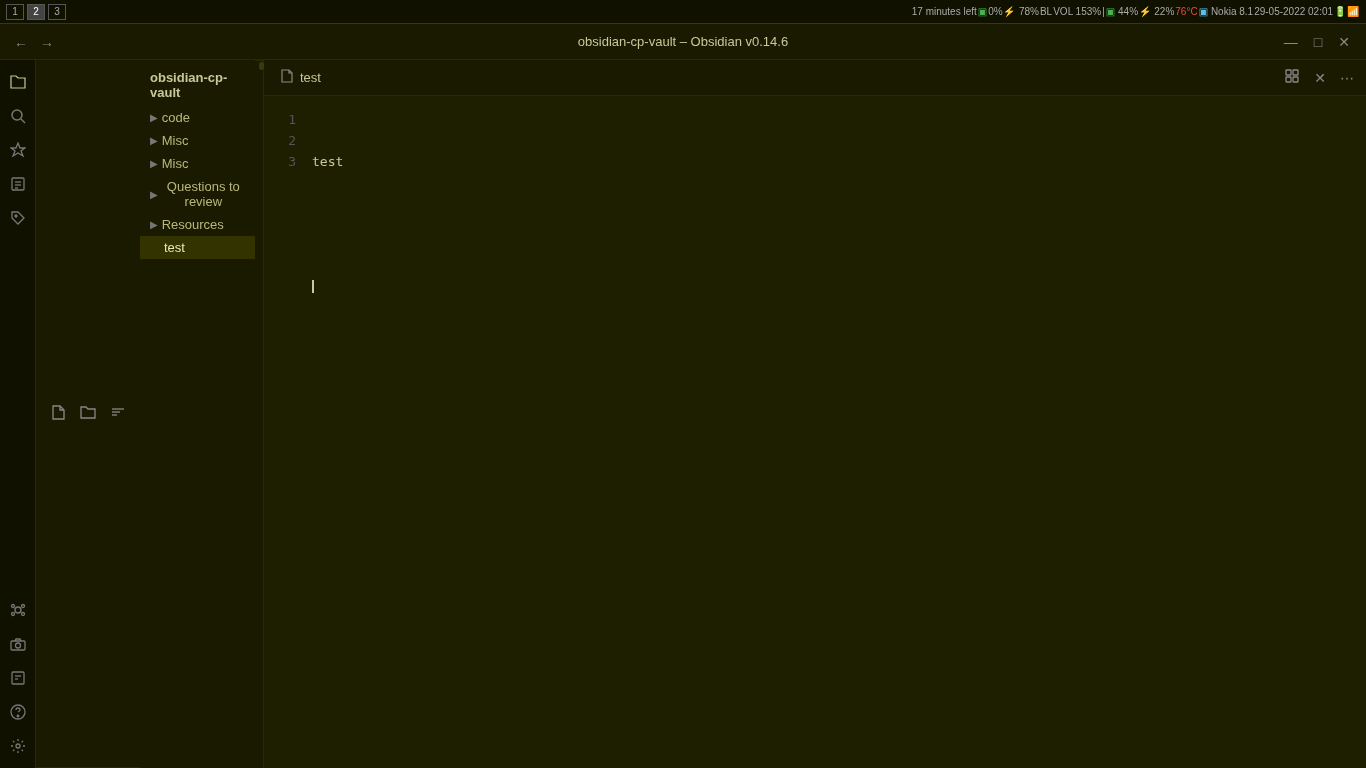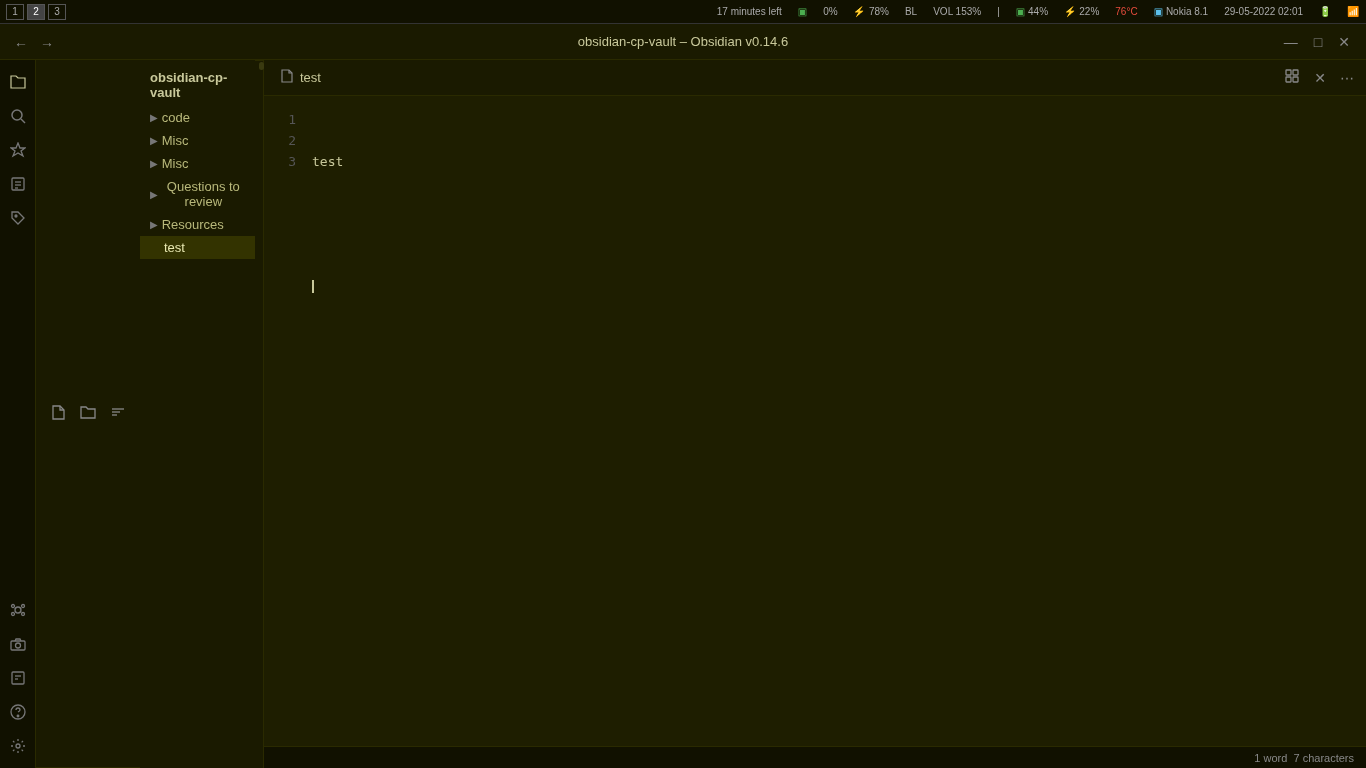--- a/index.html
+++ b/index.html
@@ -41,21 +41,21 @@
       color: #aaa;
     }
     .ws-box.active {
       background: #444;
       color: #fff;
     }
     #topbar .spacer { flex: 1; }
     #topbar .status-items {
       display: flex;
       align-items: center;
-      gap: 16px;
+      gap: 1px;
       font-size: 10px;
     }
     .status-item { color: #aaa; }
     .status-item .green { color: #4caf50; }
     .status-item .yellow { color: #cdcd00; }
     .status-item .red { color: #e74c3c; }
     .status-item .blue { color: #5bc0eb; }
 
     
     #titlebar {
@@ -501,20 +501,15 @@
         <div>1</div>
         <div>2</div>
         <div>3</div>
       </div>
       <div id="editor-text">
         <div>test</div>
         <div>&nbsp;</div>
         <div><span class="cursor-line"></span></div>
       </div>
     </div>
-    <div id="status-bar">
-      <span>1 word</span>
-      <span>&nbsp;&nbsp;</span>
-      <span>7 characters</span>
-    </div>
   </div>
 
 </div>
 
 </body></html>

